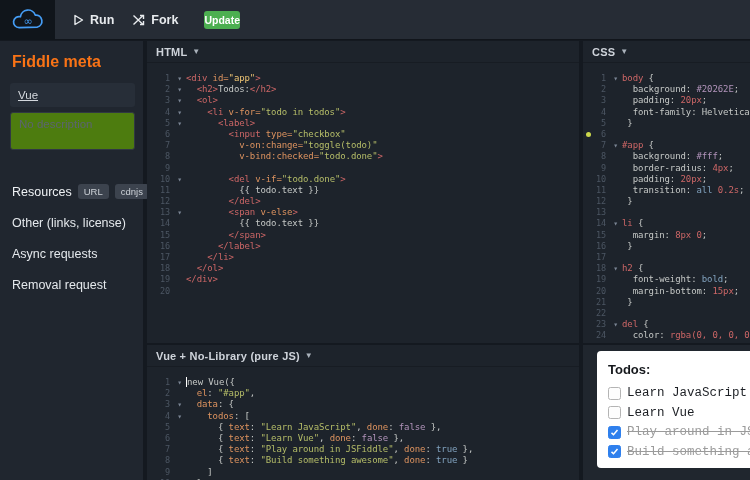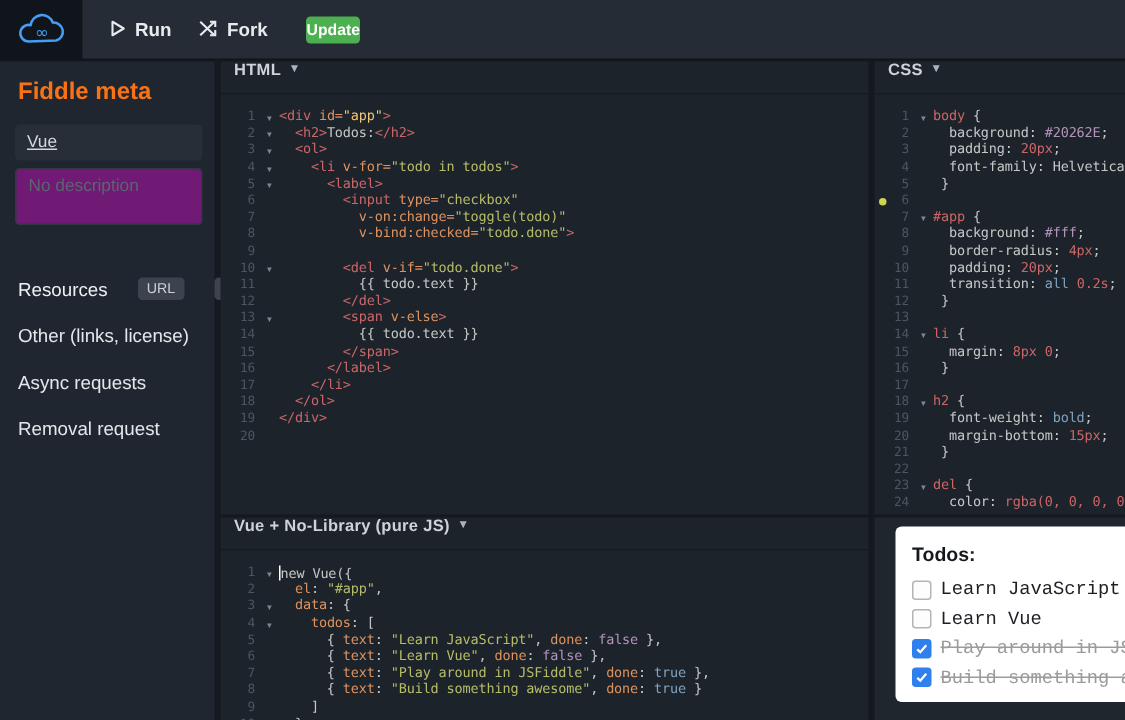--- a/index.html
+++ b/index.html
@@ -4,45 +4,45 @@
 <style>
   * { margin:0; padding:0; box-sizing:border-box; }
   html,body { width:750px; height:480px; overflow:hidden; }
   body { font-family:"Liberation Sans", sans-serif; background:var(--bg); position:relative; }
 
   
   .topbar { position:absolute; left:0; top:0; width:750px; height:40px; background:var(--topbar);
             display:flex; align-items:center; border-bottom:1px solid #11151b; }
   .logo-box { width:55px; height:40px; background:#10151b; display:flex; align-items:center; justify-content:center; cursor:pointer; }
   .tb-btn { background:none; border:none; color:#e8ebee; font-family:"Liberation Sans",sans-serif;
-            font-size:12.5px; font-weight:700; display:flex; align-items:flex-start; gap:6px; margin-left:18px; cursor:pointer; }
+            font-size:12.5px; font-weight:700; display:flex; align-items:center; gap:6px; margin-left:18px; cursor:pointer; }
   .update-badge { margin-left:26px; background:var(--update_green); color:#fff; font-size:10.5px; font-weight:700;
             padding:3px 0; border-radius:3px; cursor:pointer; }
   .tidy-label { margin-left:12px; color:#e8ebee; font-size:12.5px; font-weight:700; }
 
   
   .sidebar { position:absolute; left:0; top:41px; width:145px; height:439px; background:var(--sidebar);
              border-right:2px solid var(--bg); padding:10px 10px; }
   .sidebar h3 { color:#f97316; font-size:16px; font-weight:700; margin:2px 0 12px 2px; }
   .meta-input { width:125px; height:24px; background:#272e38; border:none; border-radius:3px; color:#d4d8dd;
              font-size:11.5px; padding:0 8px; font-family:"Liberation Sans",sans-serif;text-decoration:underline; }
-  .meta-textarea { width:125px; height:38px; background:#701a75; border:1px solid #303843; border-radius:3px;
+  .meta-textarea { width:125px; height:38px; background:#4d7c0f; border:1px solid #303843; border-radius:3px;
              color:#d4d8dd; font-size:11.5px; padding:5px 8px; margin-top:5px; resize:none;
              font-family:"Liberation Sans",sans-serif; }
   .meta-textarea::placeholder, .meta-input::placeholder { color:#5b6470; }
-  .resources-row { margin:30px 0 0 2px; display:flex; align-items:center; gap:20px; color:#eef1f4; font-size:12.5px; }
+  .resources-row { margin:30px 0 0 2px; display:flex; align-items:center; gap:6px; color:#eef1f4; font-size:12.5px; }
   .res-badge { background:#3c434e; color:#ccd1d7; font-size:9.5px; padding:2px 6px; border-radius:3px; cursor:pointer; }
   .side-link { margin:17px 0 0 2px; color:#e4e8ec; font-size:12.5px; cursor:pointer; }
 
   
   .panel { position:absolute; background:var(--panel); overflow:hidden; }
   .panel-html { left:147px; top:41px; width:432px; height:302px; }
   .panel-css  { left:583px; top:41px; width:167px; height:302px; }
   .panel-js   { left:147px; top:345px; width:432px; height:135px; }
-  .panel-head { height:22px; display:flex; padding-left:9px; gap:5px;
+  .panel-head { height:22px; display:flex; align-items:center; padding-left:9px; gap:5px;
                 color:#ced3da; font-size:11px; font-weight:700; letter-spacing:.2px; border-bottom:1px solid #171c23; }
   .chev { color:#aab2bb; font-size:8px; cursor:pointer; }
   .code-area { position:relative; padding-top:10px; }
   .cl { display:flex; height:11.2px; line-height:11.2px; font-family:"DejaVu Sans Mono",monospace;
         font-size:9px; letter-spacing:-0.1px; }
   .ln { width:26px; flex:none; text-align:right; padding-right:3px; color:var(--linenum); font-size:8.5px; }
   .fd { width:13px; flex:none; text-align:center; color:#7b8594; font-size:8px; cursor:pointer; }
   .cd { white-space:pre; }
   .tk-t { color:var(--tok_tag); }
   .tk-a { color:var(--tok_attr); }

